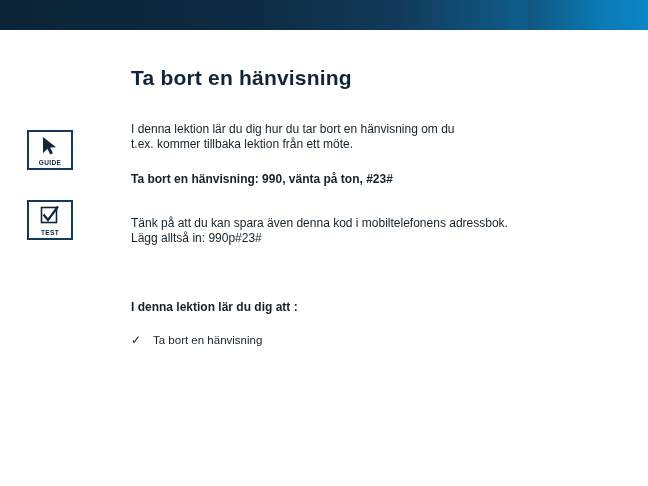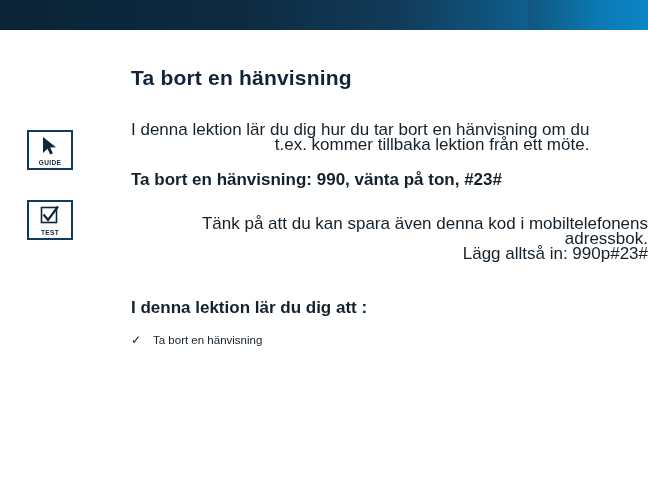--- a/index.html
+++ b/index.html
@@ -102,24 +102,23 @@
     color: #10243a;
     letter-spacing: 0.4px;
   }
   .cursor-svg { display: block; margin: 2px auto 0; }
   .check-box-svg { display: block; margin: 1px auto 0; }
 
   
   .body-text {
     position: absolute;
     left: 131px;
-    font-size: 17px;
+    font-size: 12px;
     color: #15212b;
     line-height: 15px;
-    text-align: right;
   }
   .p1 { top: 122px; }
   .p2 { top: 172px; font-weight: bold; }
   .p3 { top: 216px; }
   .p4 { top: 300px; font-weight: bold; }
 
   .bullet-row {
     position: absolute;
     left: 131px;
     top: 333px;

